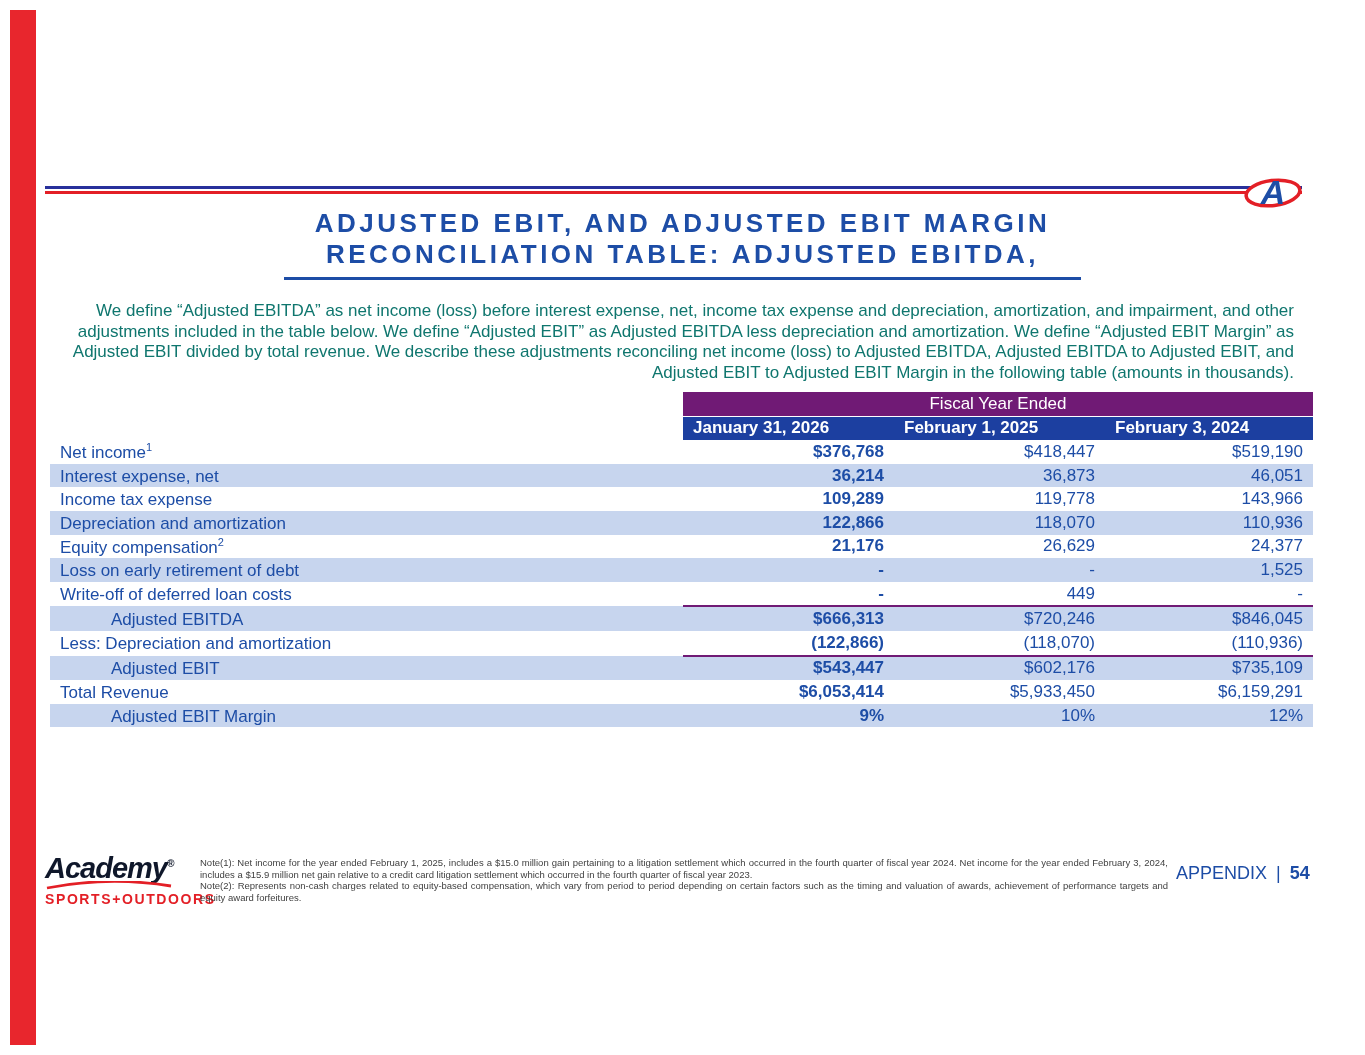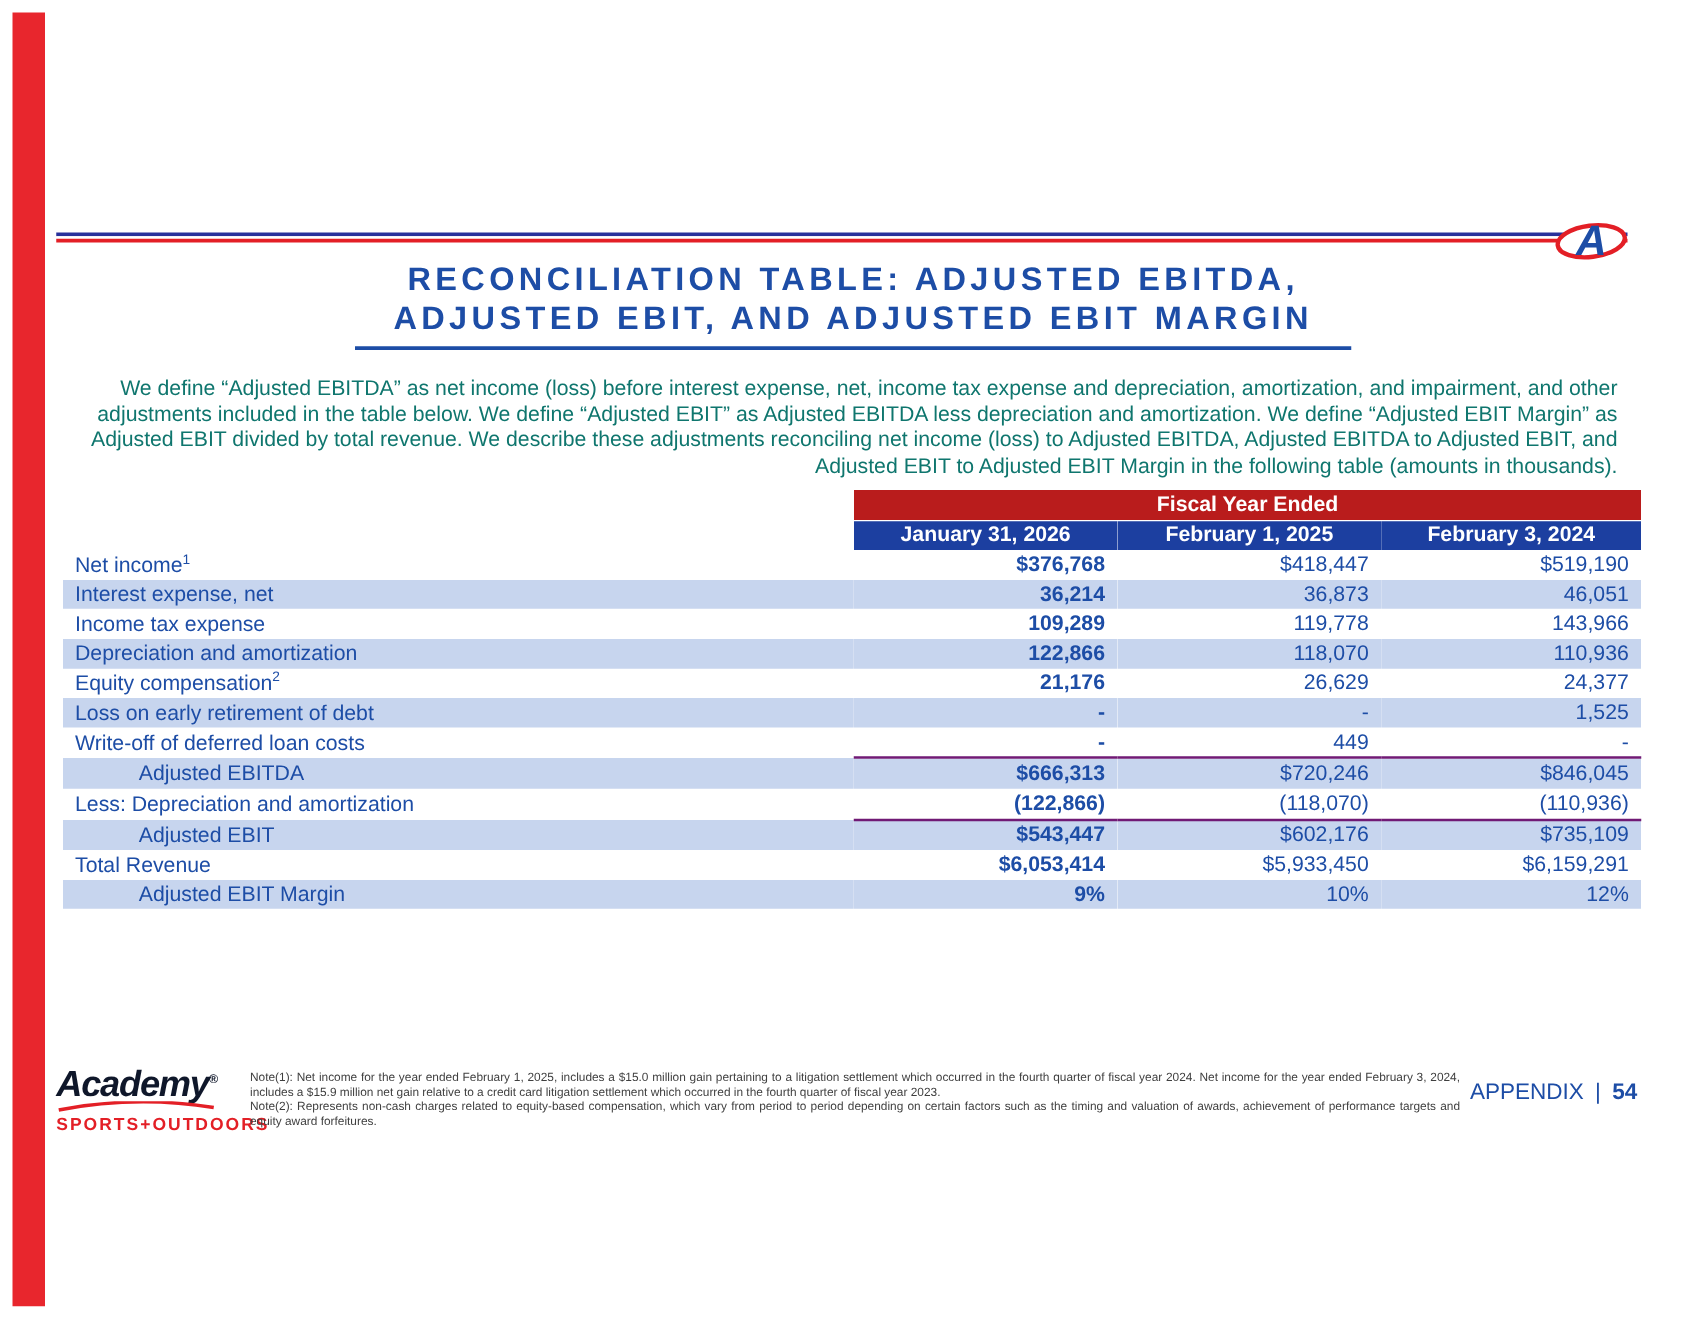--- a/index.html
+++ b/index.html
@@ -28,23 +28,23 @@
   
   .recon-table-wrap { position:absolute; left:50px; top:392px; }
   table.recon { border-collapse:collapse; table-layout:fixed; width:1263px;
                 color:#1d4da6; font-size:17px; }
   table.recon td { padding:0 10px; height:23.6px; vertical-align:middle; overflow:hidden; white-space:nowrap; }
   td.lab { text-align:left; padding-left:12px; }
   tr.indent td.lab { padding-left:61px;margin-top:48px; }
   td.num { text-align:right; }
   td.c1 { font-weight:bold; }
   thead td.ghost { background:#ffffff; }
-  thead td.group { background:#b91c1c; color:#ffffff; font-weight:bold; text-align:center;
+  thead td.group { background:#701a75; color:#ffffff; font-weight:normal; text-align:center;
                    border-bottom:1px solid #ffffff; }
-  thead td.date  { background:#1c3fa0; color:#ffffff; font-weight:bold; text-align:center; }
+  thead td.date  { background:#1c3fa0; color:#ffffff; font-weight:bold; text-align:left; }
   tbody tr:nth-child(even) { background:#c7d5ee; }
   tr.rule td.num { border-top:2px solid #701a75; }
   sup { font-size:11px; }
 
   
   .acad-logo { position:absolute; left:45px; top:849px; width:140px; text-align:left; }
   .acad-name { color:#0f172a; font-weight:bold; font-style:italic; font-size:29px; letter-spacing:-1px; line-height:29px; }
   .acad-name sup { font-size:10px; }
   .acad-swoosh { display:block; margin-top:-2px; }
   .acad-sub { color:#e31f26; font-weight:bold; font-size:14px; letter-spacing:1.6px; margin-top:1px; }
@@ -71,22 +71,22 @@
   </div>
 
   <div class="brand-mark">
     <svg width="58" height="46" viewBox="0 0 58 46">
       <ellipse cx="29" cy="25" rx="27" ry="12.5" fill="#ffffff" stroke="#e31f26" stroke-width="3.5" transform="rotate(-7 29 25)"></ellipse>
       <text x="29" y="36" text-anchor="middle" font-size="34" font-weight="bold" font-style="italic" fill="#1d4da6" font-family="Liberation Sans, sans-serif">A</text>
     </svg>
   </div>
 
   <div class="title-wrap">
+    <div class="title-line">ADJUSTED EBIT, AND ADJUSTED EBIT MARGIN</div>
     <div class="title-line">RECONCILIATION TABLE: ADJUSTED EBITDA,</div>
-    <div class="title-line">ADJUSTED EBIT, AND ADJUSTED EBIT MARGIN</div>
     <div class="title-underline"></div>
   </div>
 
   <div class="intro">We define “Adjusted EBITDA” as net income (loss) before interest expense, net, income tax expense and depreciation, amortization, and impairment, and other adjustments included in the table below. We define “Adjusted EBIT” as Adjusted EBITDA less depreciation and amortization. We define “Adjusted EBIT Margin” as Adjusted EBIT divided by total revenue. We describe these adjustments reconciling net income (loss) to Adjusted EBITDA, Adjusted EBITDA to Adjusted EBIT, and Adjusted EBIT to Adjusted EBIT Margin in the following table (amounts in thousands).</div>
 
   <div class="recon-table-wrap">
     <table class="recon">
       <colgroup>
         <col style="width:633px">
           <col style="width:211px">

